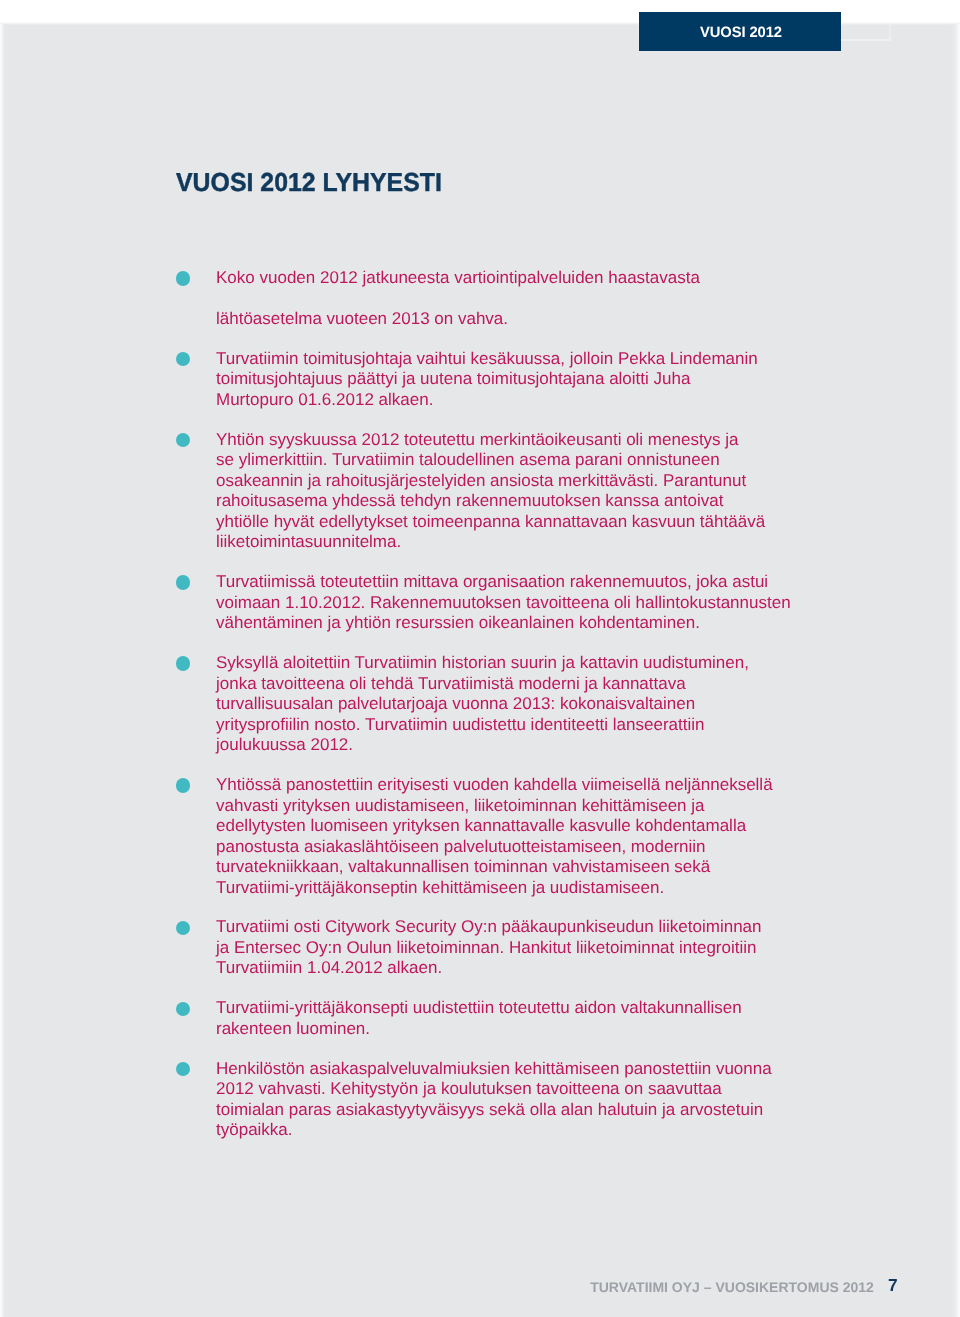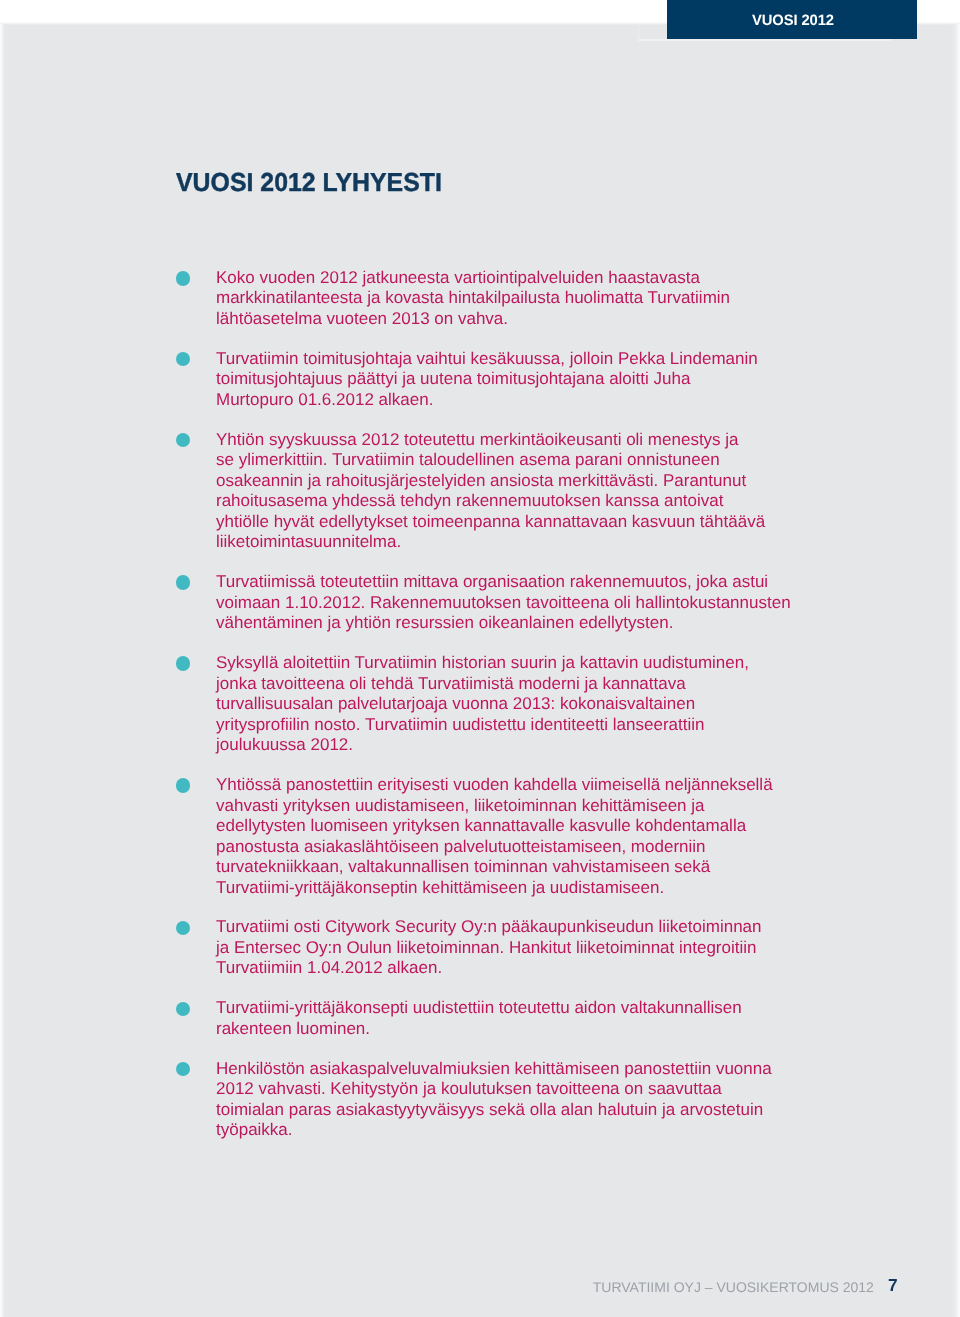--- a/index.html
+++ b/index.html
@@ -21,23 +21,22 @@
   }
   .page-edge-right{
     position:absolute;left:951px;top:24px;width:9px;height:1293px;
     background:linear-gradient(to right,#e6e7e9 0%,#e9eaec 36%,#f1f2f3 66%,#fcfcfd 100%);
   }
   .page-edge-top{
     position:absolute;left:0;top:22px;width:960px;height:3px;
     background:linear-gradient(to bottom,#fdfdfd 0%,#f0f1f3 60%,#e6e7e9 100%);
   }
   .tab{
-    position:absolute;left:639px;top:0;width:250px;height:39px;
+    position:absolute;left:639px;top:12px;width:202px;height:39px;
     background:#003a63;
-    margin-left:28px;
   }
   .tab-glow-bottom{
     position:absolute;left:637.5px;top:39px;width:253px;height:1.6px;
     background:#eef0f2;
   }
   .tab-glow-left{
     position:absolute;left:637.5px;top:24px;width:1.5px;height:16px;
     background:#ebedef;
   }
   .tab-glow-right{
@@ -62,21 +61,21 @@
   .bullet{position:relative;padding-left:41px;margin:0 0 19.36px 0;}
   .dot{
     position:absolute;left:0.6px;top:3.3px;width:14.4px;height:14.4px;
     border-radius:50%;background:#41b9c3;
   }
   .btext{
     display:block;font-size:17px;line-height:20.51px;color:#be185d;
   }
   .footer{
     position:absolute;left:0;width:873.9px;top:1279.7px;
-    text-align:right;white-space:nowrap;line-height:14px;
+    text-align:right;white-space:nowrap;line-height:14px;font-weight:bold;
   }
   .footer-text{
     font-size:14px;letter-spacing:0px;color:#9ea2a8;
   }
   .footer-page{
     position:absolute;left:888px;top:1279.0px;
     font-size:17.3px;font-weight:bold;color:#11395c;
     letter-spacing:0;line-height:13px;
   }
 </style>
@@ -93,33 +92,33 @@
 <div class="tab-glow-bottom"></div>
 <div class="tab">
   <div class="tab-label">VUOSI 2012</div>
 </div>
 
 <h1 class="title">VUOSI 2012 LYHYESTI</h1>
 
 <div class="bullets">
     <div class="bullet">
       <span class="dot"></span>
-      <span class="btext"><span>Koko vuoden 2012 jatkuneesta vartiointipalveluiden haastavasta</span><br><span>markkinatilanteesta ja kovasta hintakilpailusta huolimatta Turvatiimin</span><br><span>lähtöasetelma vuoteen 2013 on vahva.</span></span>
+      <span class="btext"><span>Koko vuoden 2012 jatkuneesta vartiointipalveluiden haastavasta</span><br><br><span>lähtöasetelma vuoteen 2013 on vahva.</span></span>
     </div>
     <div class="bullet">
       <span class="dot"></span>
       <span class="btext"><span>Turvatiimin toimitusjohtaja vaihtui kesäkuussa, jolloin Pekka Lindemanin</span><br><span>toimitusjohtajuus päättyi ja uutena toimitusjohtajana aloitti Juha</span><br><span>Murtopuro 01.6.2012 alkaen.</span></span>
     </div>
     <div class="bullet">
       <span class="dot"></span>
       <span class="btext"><span>Yhtiön syyskuussa 2012 toteutettu merkintäoikeusanti oli menestys ja</span><br><span>se ylimerkittiin. Turvatiimin taloudellinen asema parani onnistuneen</span><br><span>osakeannin ja rahoitusjärjestelyiden ansiosta merkittävästi. Parantunut</span><br><span>rahoitusasema yhdessä tehdyn rakennemuutoksen kanssa antoivat</span><br><span>yhtiölle hyvät edellytykset toimeenpanna kannattavaan kasvuun tähtäävä</span><br><span>liiketoimintasuunnitelma.</span></span>
     </div>
     <div class="bullet">
       <span class="dot"></span>
-      <span class="btext"><span>Turvatiimissä toteutettiin mittava organisaation rakennemuutos, joka astui</span><br><span>voimaan 1.10.2012. Rakennemuutoksen tavoitteena oli hallintokustannusten</span><br><span>vähentäminen ja yhtiön resurssien oikeanlainen edellytysten.</span></span>
+      <span class="btext"><span>Turvatiimissä toteutettiin mittava organisaation rakennemuutos, joka astui</span><br><span>voimaan 1.10.2012. Rakennemuutoksen tavoitteena oli hallintokustannusten</span><br><span>vähentäminen ja yhtiön resurssien oikeanlainen kohdentaminen.</span></span>
     </div>
     <div class="bullet">
       <span class="dot"></span>
       <span class="btext"><span>Syksyllä aloitettiin Turvatiimin historian suurin ja kattavin uudistuminen,</span><br><span>jonka tavoitteena oli tehdä Turvatiimistä moderni ja kannattava</span><br><span>turvallisuusalan palvelutarjoaja vuonna 2013: kokonaisvaltainen</span><br><span>yritysprofiilin nosto. Turvatiimin uudistettu identiteetti lanseerattiin</span><br><span>joulukuussa 2012.</span></span>
     </div>
     <div class="bullet">
       <span class="dot"></span>
       <span class="btext"><span>Yhtiössä panostettiin erityisesti vuoden kahdella viimeisellä neljänneksellä</span><br><span>vahvasti yrityksen uudistamiseen, liiketoiminnan kehittämiseen ja</span><br><span>edellytysten luomiseen yrityksen kannattavalle kasvulle kohdentamalla</span><br><span>panostusta asiakaslähtöiseen palvelutuotteistamiseen, moderniin</span><br><span>turvatekniikkaan, valtakunnallisen toiminnan vahvistamiseen sekä</span><br><span>Turvatiimi-yrittäjäkonseptin kehittämiseen ja uudistamiseen.</span></span>
     </div>
     <div class="bullet">

